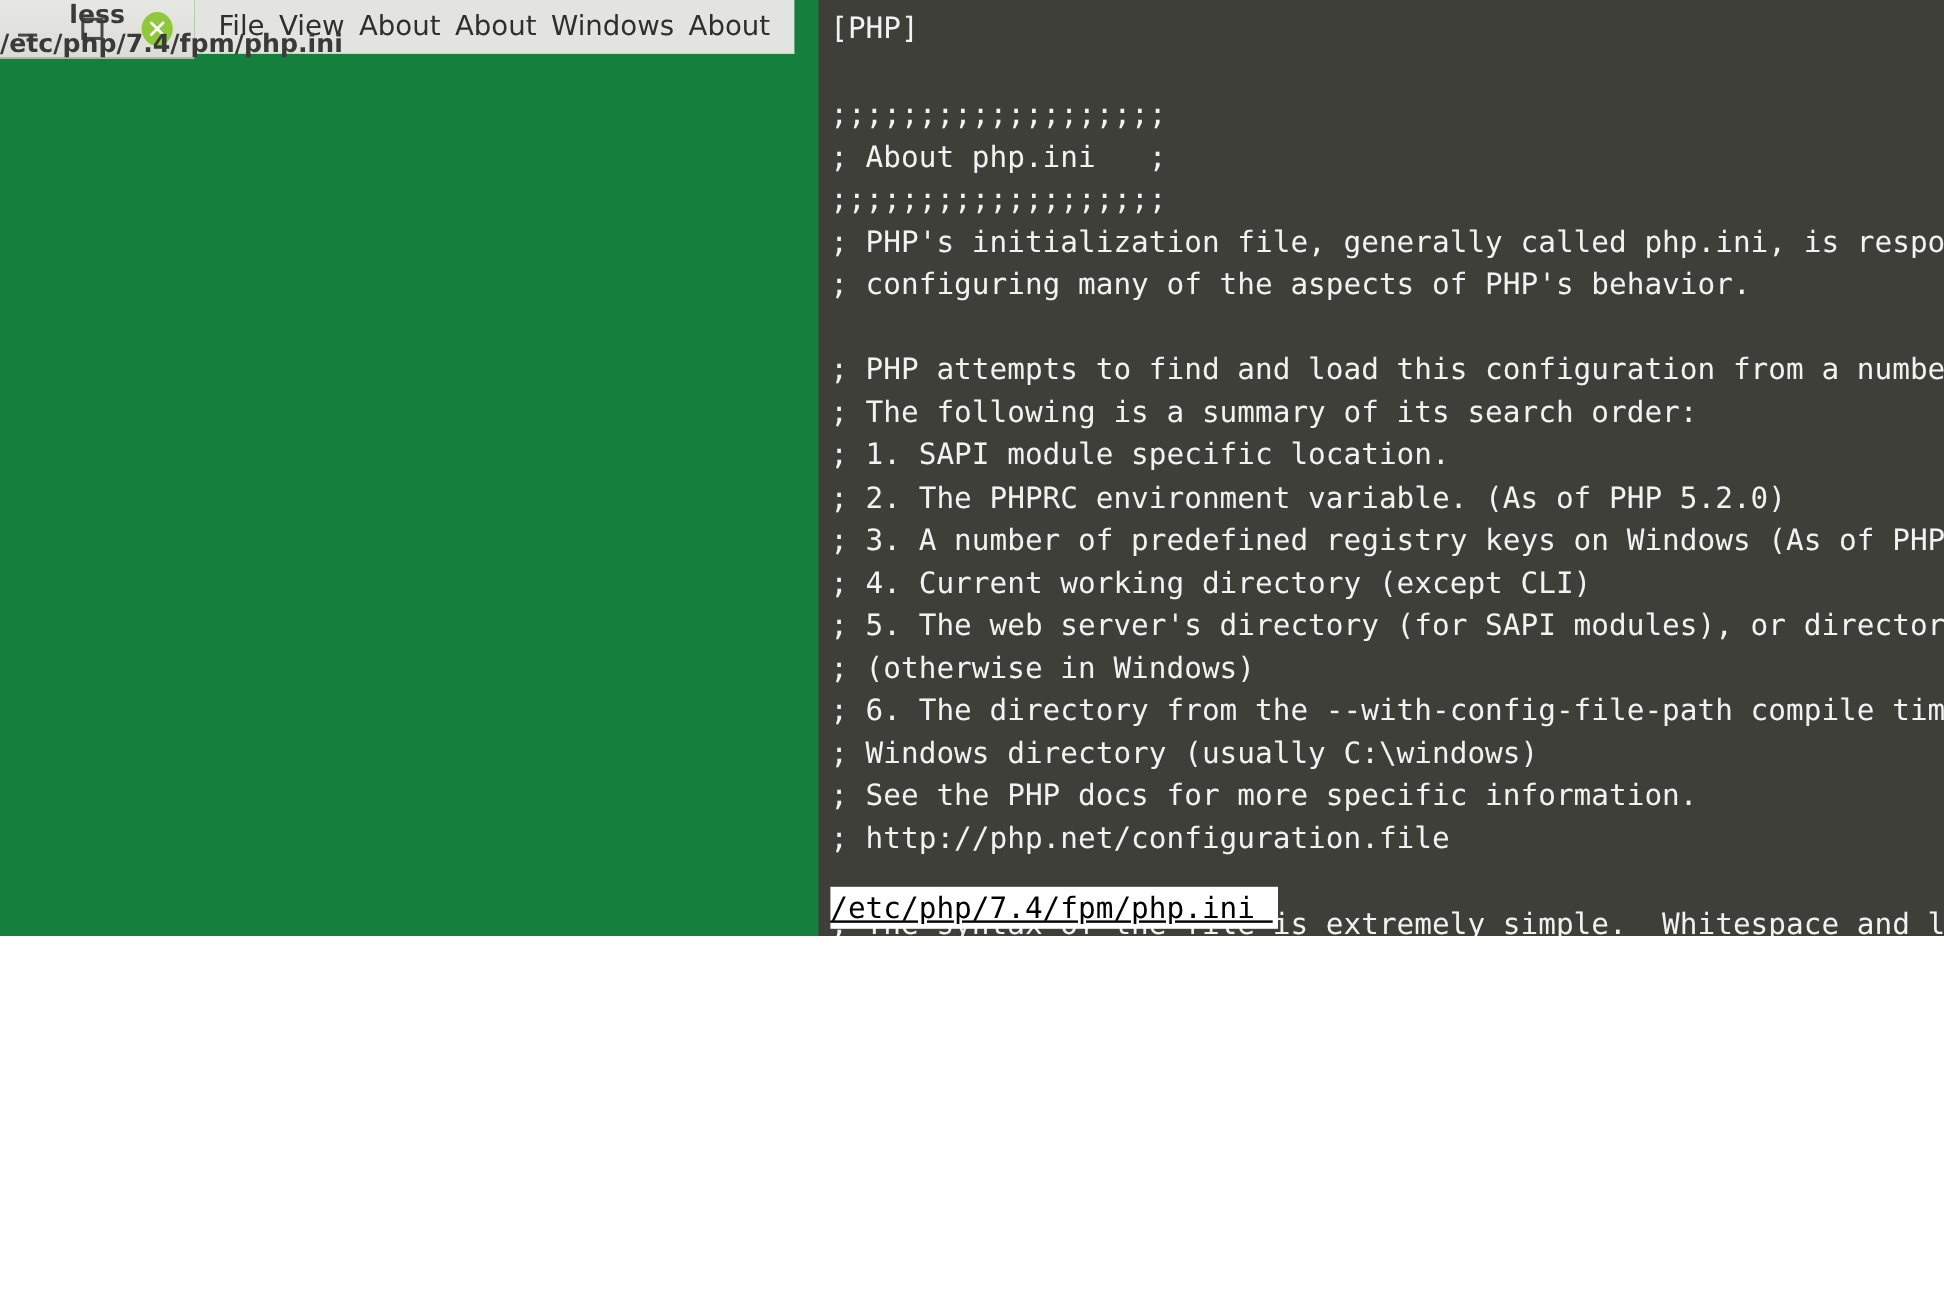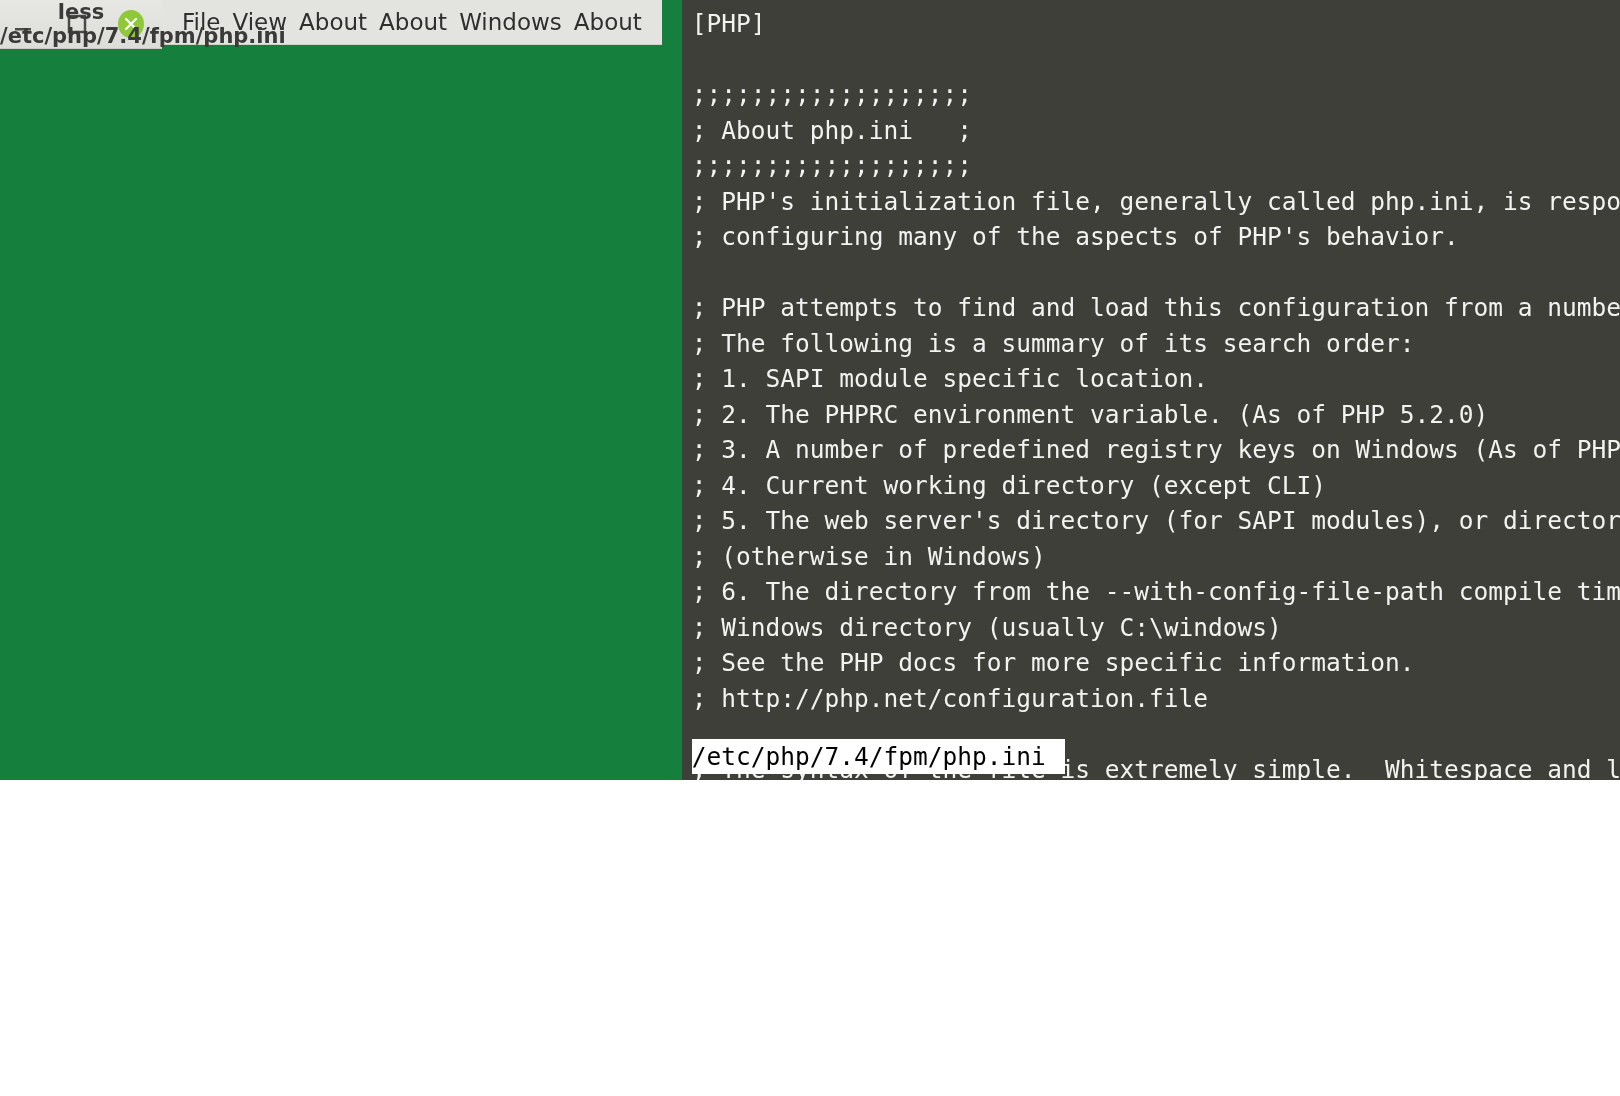--- a/index.html
+++ b/index.html
@@ -112,20 +112,21 @@
     position: absolute;
     left: 10px;
     bottom: 6px;
     background: #ffffff;
     color: #000000;
     font-family: "DejaVu Sans Mono", "Ubuntu Mono", Menlo, Consolas, monospace;
     font-size: 24.5px;
     line-height: 35.5px;
     padding: 0 4px 0 0;
     white-space: pre;
+    text-decoration: underline;
   }
 </style>
 </head>
 <body>
 
 <div class="window">
 
   <div class="titlebar">
     <div class="titlebar-title">less /etc/php/7.4/fpm/php.ini</div>
     <div class="window-controls">

